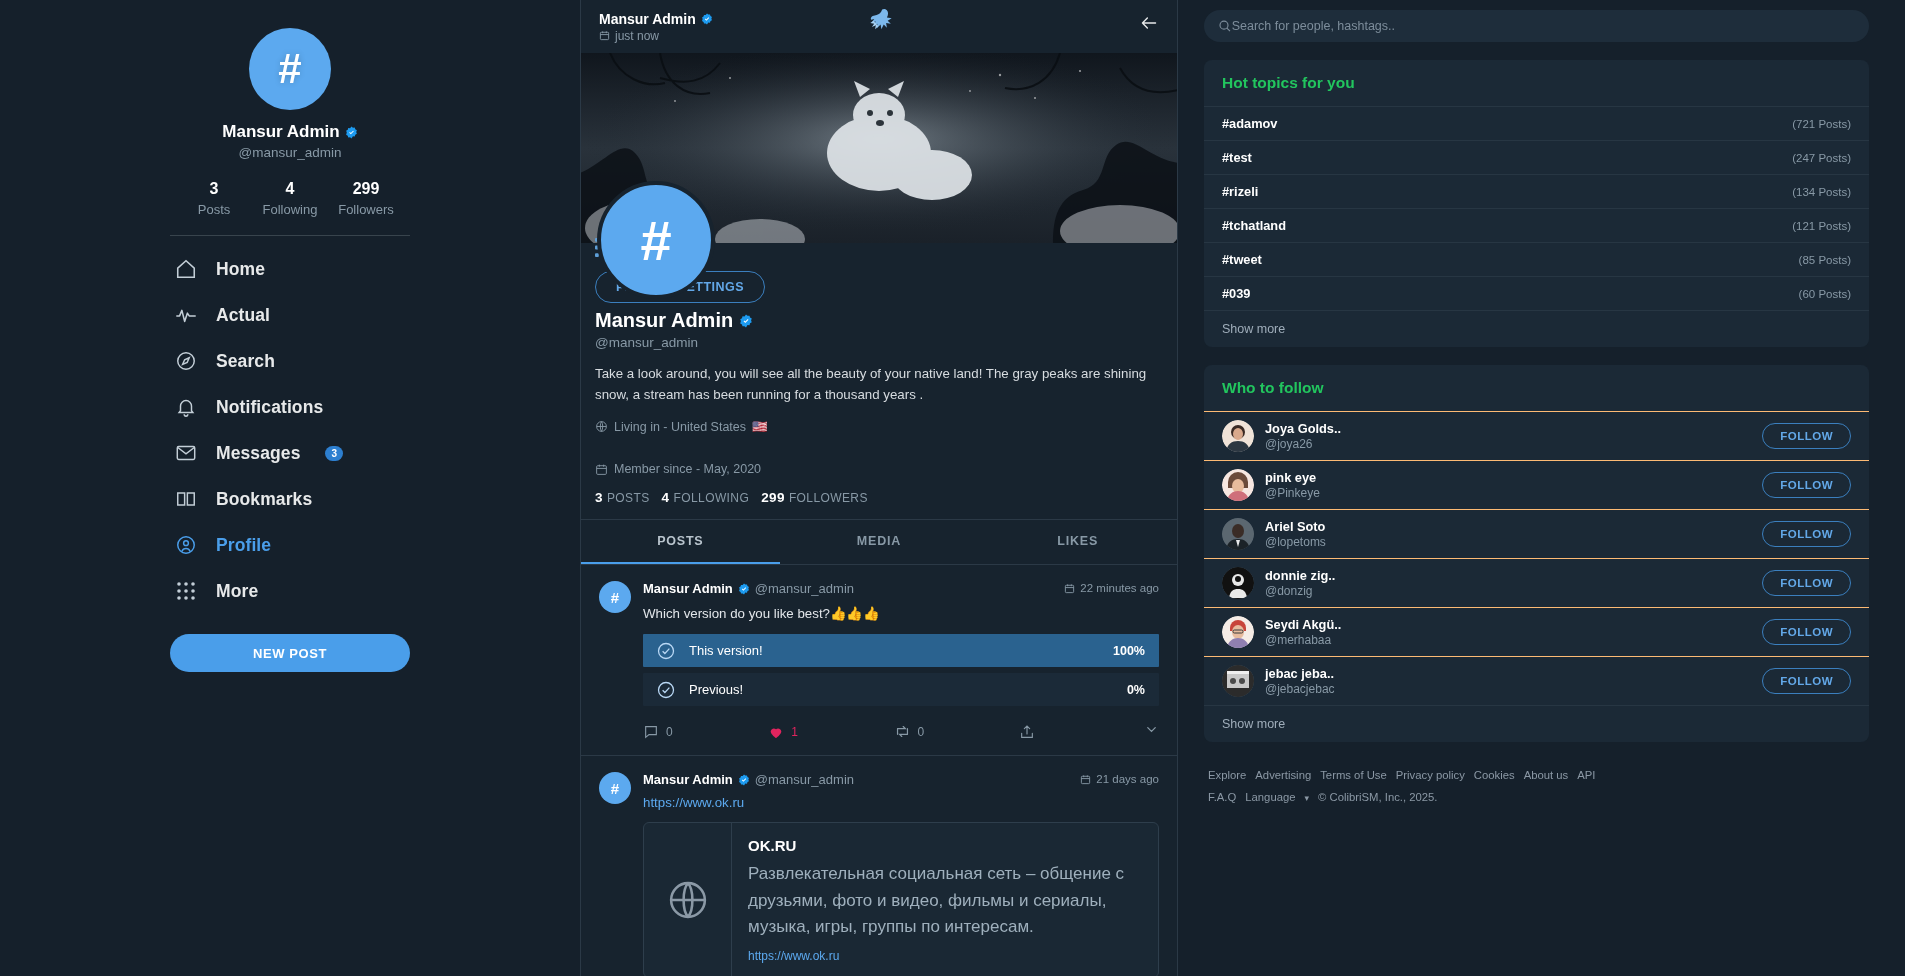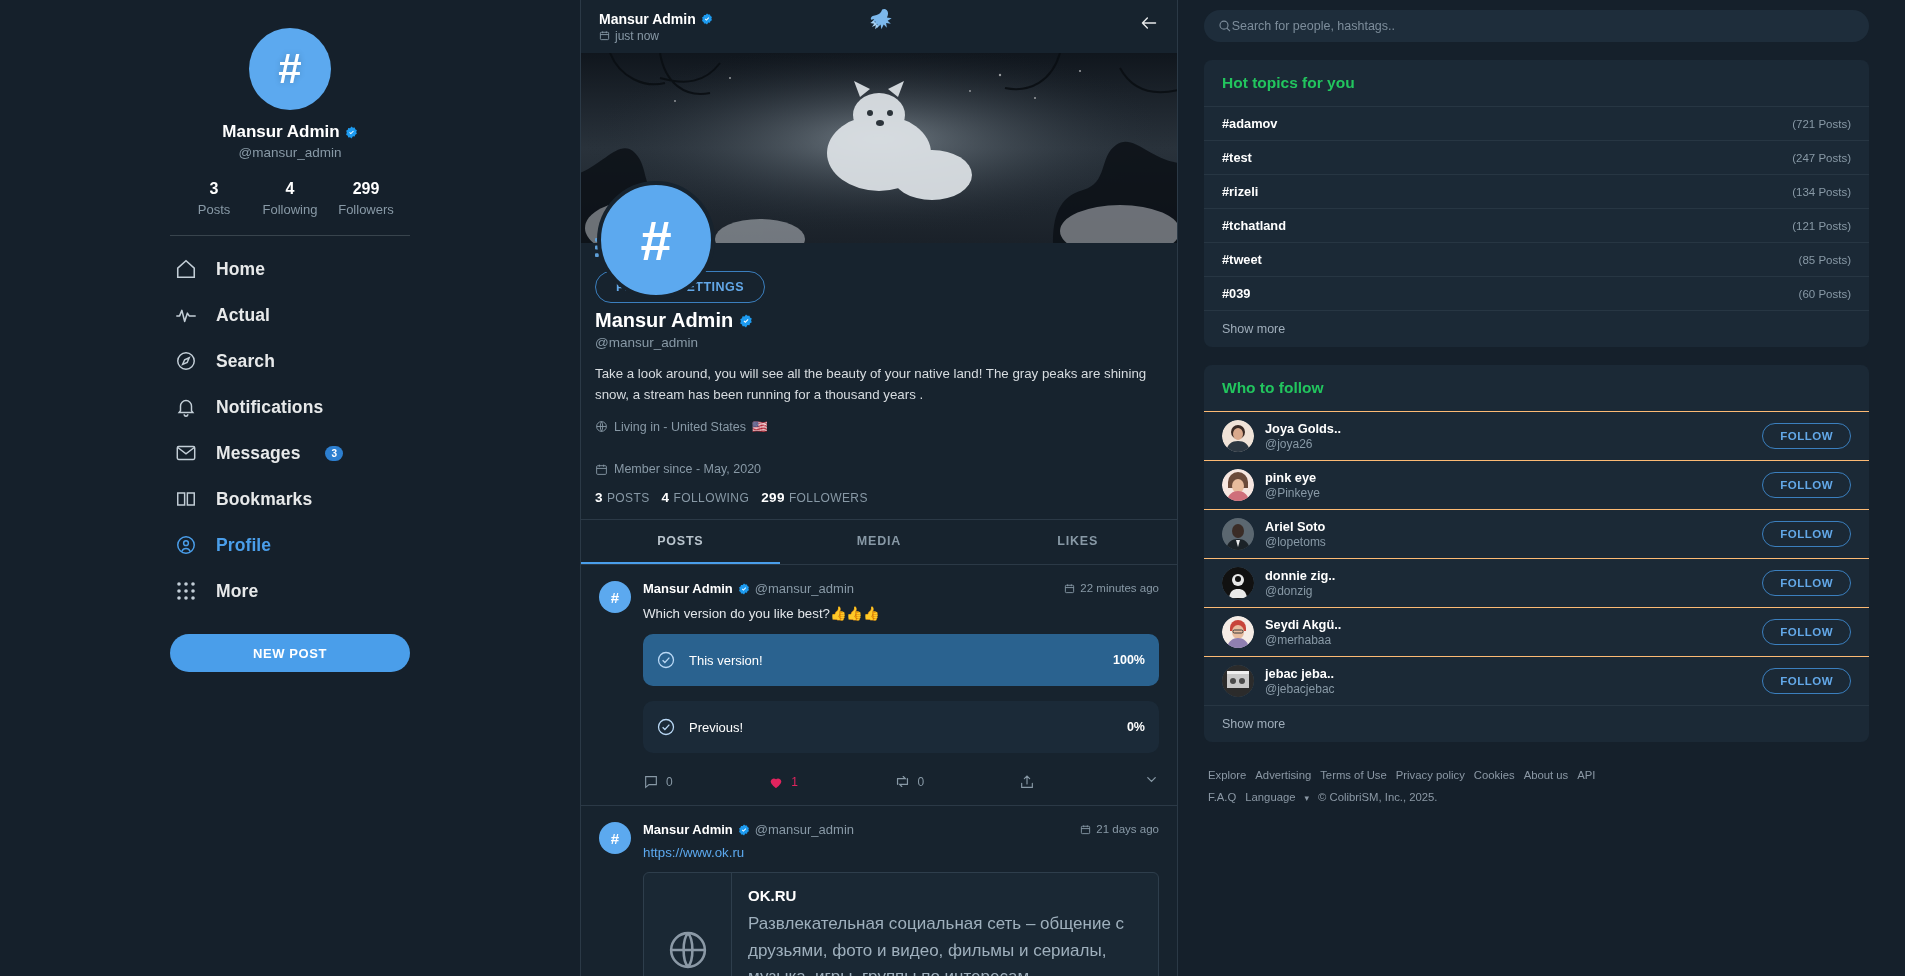--- a/index.html
+++ b/index.html
@@ -117,21 +117,21 @@
   .post-body { flex: 1; min-width: 0; }
   .post-hdr { display: flex; align-items: center; gap: 5px; font-size: 13px; }
   .post-author { font-weight: 700; color: #fff; }
   .post-handle { color: #8899a6; }
   .post-time { position: absolute; right: 18px; top: 17px; font-size: 11.5px; color: #8899a6; display: flex; align-items: center; gap: 5px; }
   .post-text { font-size: 13.3px; color: #e2e6ea; margin-top: 8px; line-height: 1.5; }
   .post-link { color: #5ca9ef; font-size: 13.3px; margin-top: 8px; display: block; text-decoration: none; }
 
   .poll { margin-top: 10px; }
   .poll-opt {
-    position: relative; height: 52px; margin-bottom: 15px; border-radius: 10px;
+    position: relative; height: 33px; margin-bottom: 6px; border-radius: 1px;
     background: #1b2a38; overflow: hidden; cursor: pointer;
   }
   .poll-fill { position: absolute; left: 0; top: 0; bottom: 0; background: #2a628f; }
   .poll-row { position: relative; display: flex; align-items: center; height: 100%; padding: 0 14px; gap: 14px; }
   .poll-lbl { font-size: 13px; color: #fff; flex: 1; }
   .poll-pct { font-size: 12.5px; font-weight: 700; color: #fff; }
   .poll-check { width: 18px; height: 18px; flex: 0 0 18px; }
 
   .linkcard {
     margin-top: 12px; border: 1px solid #2e3e4c; border-radius: 6px;

